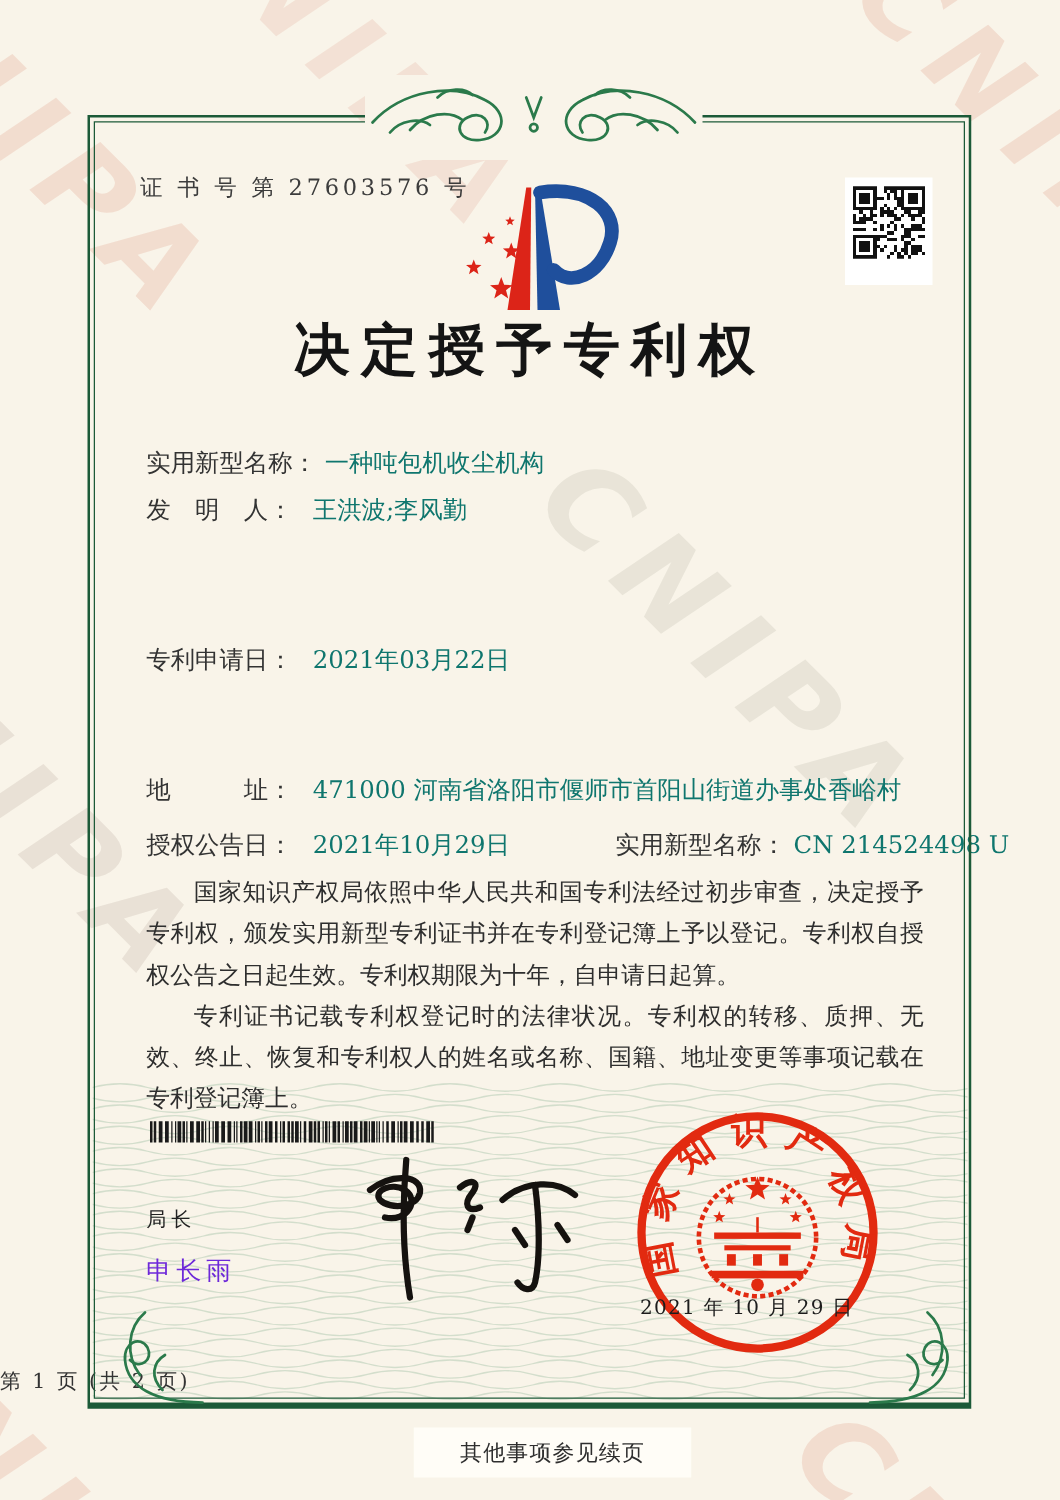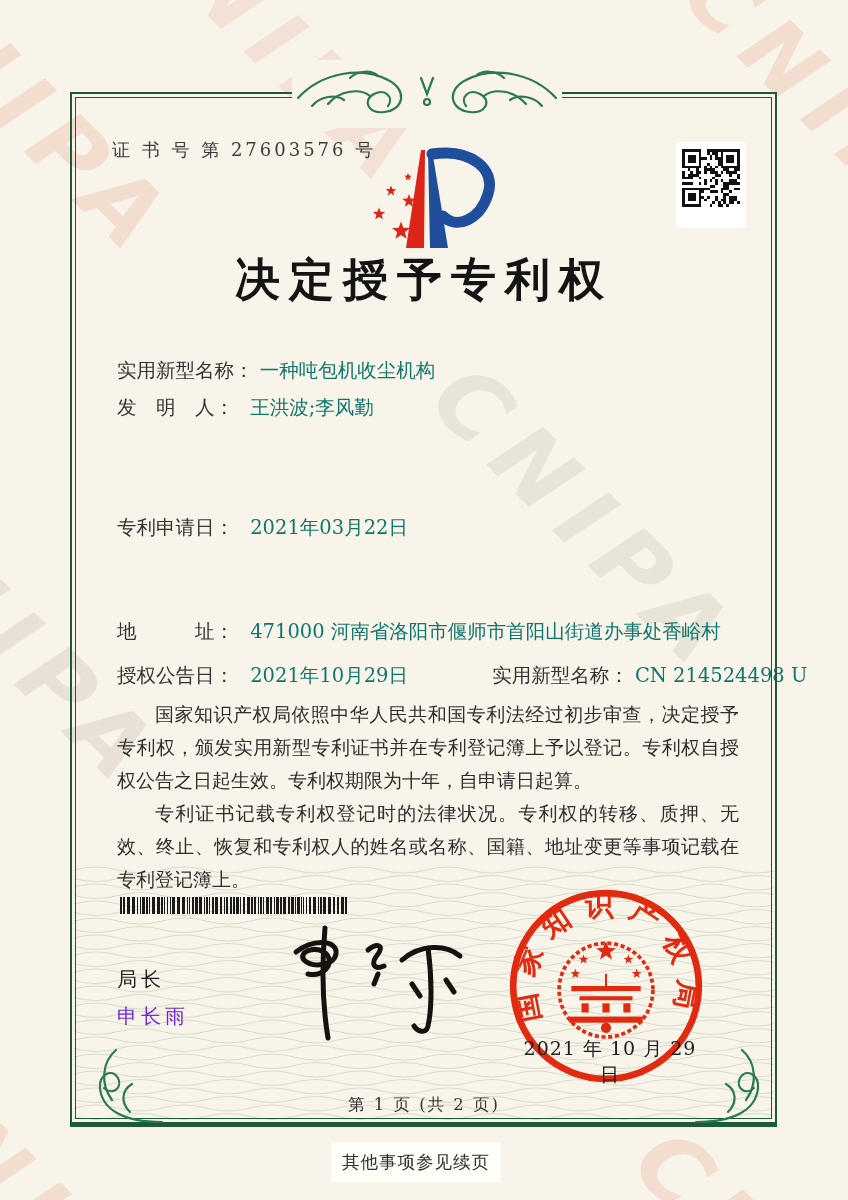--- a/index.html
+++ b/index.html
@@ -61,39 +61,39 @@
   .row1{top:357px}.row2{top:394px}.row3{top:462px}.row4{top:514px}
   .row5{top:566px}.row6{top:618px}.row7{top:662px}
   .grant-no-label{margin-left:78px}
   
   .body-text{position:absolute;left:117px;top:698px;width:622px;z-index:2;
     font-size:19px;line-height:33px;text-align:justify;color:#2e2e2e}
   .body-text p{text-indent:2em;margin:0}
   
   #barcode{position:absolute;left:120px;top:897px;width:232px;height:17px;display:flex;z-index:2}
   #barcode span{display:block;height:100%;background:#1a1a1a;flex:none}
-  .director-label{position:absolute;left:117px;top:966px;font-size:20px;letter-spacing:4px;
+  .director-label{position:absolute;left:117px;top:966px;font-size:16px;letter-spacing:4px;
     font-family:"DejaVu Sans","Liberation Sans",sans-serif;color:#222;z-index:2}
   .director-name{position:absolute;left:117px;top:1003px;font-size:20px;letter-spacing:4px;
     font-family:"DejaVu Sans","Liberation Sans",sans-serif;color:#6d28d9;z-index:2}
   #signature{position:absolute;left:262px;top:922px;z-index:3}
   #signature path{stroke:#15120f;stroke-width:5;fill:none;stroke-linecap:round;stroke-linejoin:round}
   
   .seal{position:absolute;left:504px;top:884px;width:204px;height:204px;z-index:3}
   .seal .ring{stroke:var(--accent-red);stroke-width:6.5;fill:none}
   .seal text{fill:var(--accent-red);font-family:"DejaVu Serif","Liberation Serif",serif;
     font-weight:bold;font-size:28px;letter-spacing:13px}
   .seal .emblem{fill:var(--accent-red)}
   .seal .wreath{stroke:var(--accent-red);stroke-width:3.6;fill:none;stroke-dasharray:4 2.6}
-  .seal-date{position:absolute;left:512px;top:1036px;width:196px;text-align:center;
-    font-size:19px;letter-spacing:1px;color:#1c1c1c;z-index:4}
-  
-  .page-info{position:absolute;left:0;top:1094px;width:848px;text-align:center;
+  .seal-date{position:absolute;left:512px;top:1036px;width:196px;text-align:left;
+    font-size:16px;letter-spacing:1px;color:#1c1c1c;z-index:4}
+  
+  .page-info{position:absolute;left:0;top:1094px;width:848px;text-align:left;
     font-size:16.5px;letter-spacing:2px;color:#333;z-index:2}
-  .note-box{position:absolute;left:331px;top:1142px;width:170px;height:40px;background:#fffdf7;
+  .note-box{position:absolute;left:331px;top:1142px;width:222px;height:40px;background:#fffdf7;
     z-index:2;display:flex;align-items:center;justify-content:center}
   .note-box span{font-size:17.5px;letter-spacing:1px;color:#2e2e2e}
 </style>
 </head>
 <body>
 
 <div class="page">
 
   <span class="wm wm-pink wm1">CNIPA</span>
   <span class="wm wm-pink wm2">CNIPA</span>

